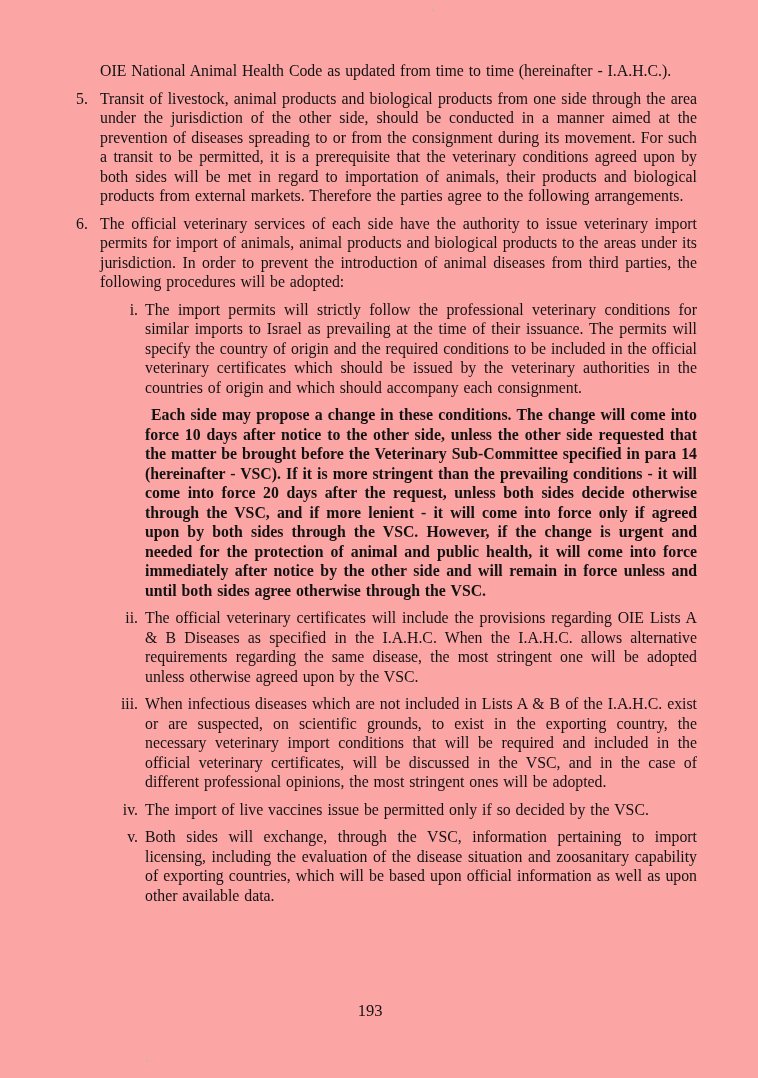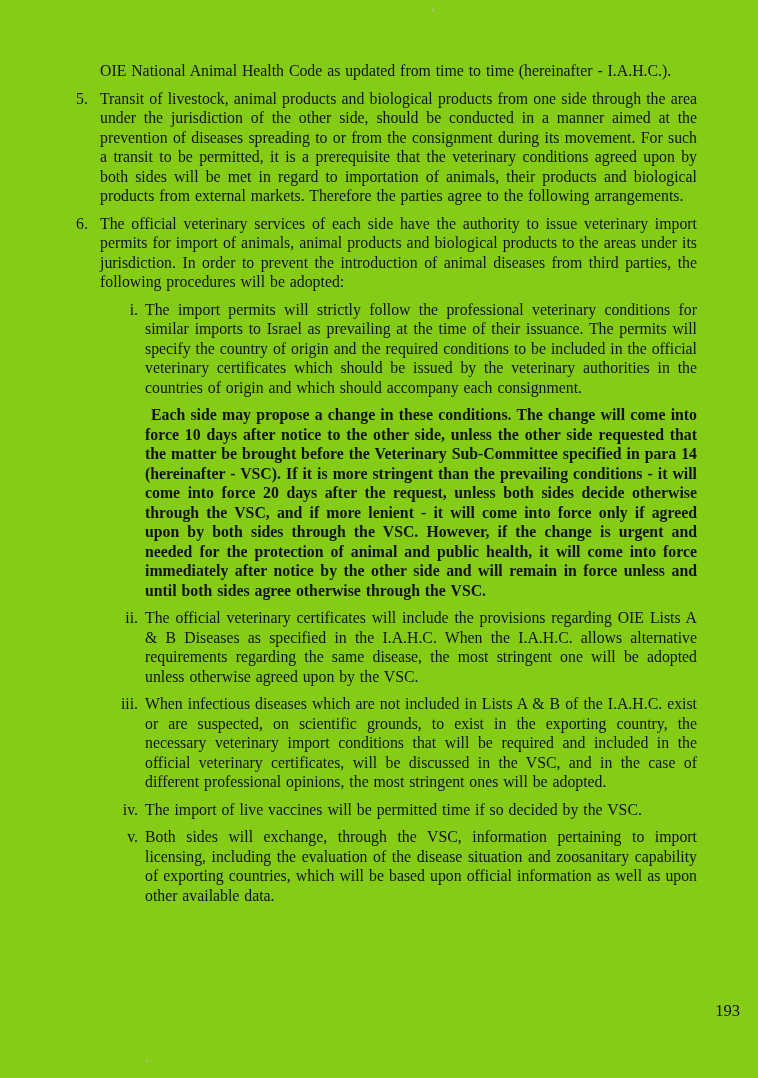--- a/index.html
+++ b/index.html
@@ -4,21 +4,21 @@
 <style>
   html, body {
     margin: 0;
     padding: 0;
     background: #ffffff;
   }
   .page {
     position: relative;
     width: 758px;
     height: 1078px;
-    background: #84cc16;
+    background: #fca5a5;
     color: #121212;
     font-family: "Liberation Serif", "DejaVu Serif", serif;
     overflow: hidden;
   }
   .content {
     position: absolute;
     top: 61px;
     left: 100px;
     width: 597px;
     font-size: 15.8px;
@@ -54,21 +54,21 @@
   }
   .indent-first {
     text-indent: 6px;
     font-weight: bold;
   }
   .pageNum {
     position: absolute;
     top: 1001px;
     left: 0;
     right: 18px;
-    text-align: right;
+    text-align: center;
     font-size: 16.5px;
     color: #121212;
   }
   .speck {
     position: absolute;
     background: #b9b9b9;
     border-radius: 50%;
   }
   .speck.top { left: 432px; top: 9px; width: 2px; height: 2px; }
   .speck.bottom { left: 146px; top: 1060px; width: 2px; height: 2px; }
@@ -110,21 +110,21 @@
         <p>The official veterinary certificates will include the provisions regarding OIE Lists A &amp; B Diseases as specified in the I.A.H.C. When the I.A.H.C. allows alternative requirements regarding the same disease, the most stringent one will be adopted unless otherwise agreed upon by the VSC.</p>
       </div>
 
       <div class="sub">
         <span class="marker">iii.</span>
         <p>When infectious diseases which are not included in Lists A &amp; B of the I.A.H.C. exist or are suspected, on scientific grounds, to exist in the exporting country, the necessary veterinary import conditions that will be required and included in the official veterinary certificates, will be discussed in the VSC, and in the case of different professional opinions, the most stringent ones will be adopted.</p>
       </div>
 
       <div class="sub">
         <span class="marker">iv.</span>
-        <p>The import of live vaccines will be permitted time if so decided by the VSC.</p>
+        <p>The import of live vaccines issue be permitted only if so decided by the VSC.</p>
       </div>
 
       <div class="sub">
         <span class="marker">v.</span>
         <p>Both sides will exchange, through the VSC, information pertaining to import licensing, including the evaluation of the disease situation and zoosanitary capability of exporting countries, which will be based upon official information as well as upon other available data.</p>
       </div>
 
     </div>
   </div>
 

